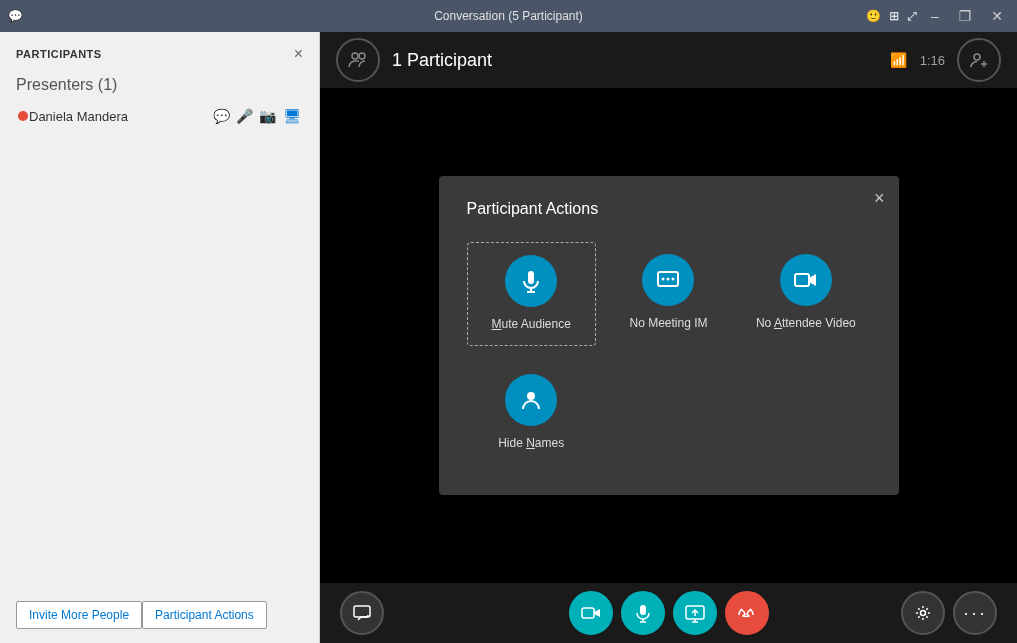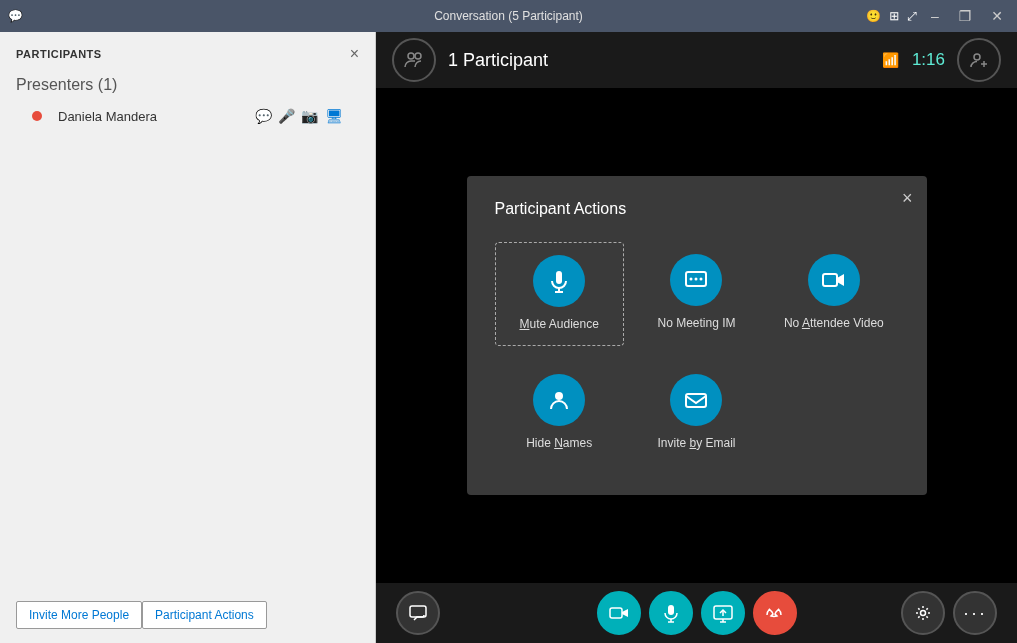--- a/index.html
+++ b/index.html
@@ -24,21 +24,21 @@
 
     
     .main-layout {
       display: flex;
       width: 100%;
       height: calc(643px - 32px);
     }
 
     
     .left-panel {
-      width: 376px;
+      width: 320px;
       height: 100%;
       background: #f0f0f0;
       display: flex;
       flex-direction: column;
       border-right: 1px solid #ccc;
     }
     .left-panel-header {
       display: flex;
       justify-content: space-between;
       align-items: center;
@@ -59,22 +59,22 @@
       line-height: 1;
     }
     .section-label {
       padding: 4px 16px 8px;
       font-size: 16px;
       color: #555;
     }
     .participant-row {
       display: flex;
       align-items: center;
-      padding: 6px 32px;
-      gap: 16px;
+      padding: 6px 18px;
+      gap: 1px;
     }
     .participant-dot {
       width: 10px;
       height: 10px;
       border-radius: 50%;
       background: #e74c3c;
       flex-shrink: 0;
     }
     .participant-name {
       font-size: 13px;
@@ -135,21 +135,21 @@
       color: #888;
       font-size: 20px;
     }
     .participant-count {
       color: white;
       font-size: 18px;
       font-weight: 300;
     }
     .video-top-right { display: flex; align-items: center; gap: 12px; }
     .signal-bars { color: #aaa; font-size: 14px; }
-    .time-display { color: #5eead4; font-size: 17px; }
+    .time-display { color: #a3a3a3; font-size: 13px; }
     .add-participant-btn {
       width: 44px; height: 44px;
       border-radius: 50%;
       border: 2px solid #555;
       background: none;
       display: flex; align-items: center; justify-content: center;
       color: #888;
       font-size: 16px;
       cursor: pointer;
     }
@@ -368,29 +368,20 @@
               <div class="action-icon-circle">
                 <svg width="26" height="26" viewBox="0 0 26 26" fill="white">
                   <circle cx="13" cy="9" r="4" fill="white"></circle>
                   <path d="M5 22c0-4.4 3.6-8 8-8s8 3.6 8 8" stroke="white" stroke-width="2" fill="none"></path>
                 </svg>
               </div>
               <span class="action-label">Hide <u>N</u>ames</span>
             </div>
 
 
-            <div class="modal-action">
-              <div class="action-icon-circle">
-                <svg width="26" height="26" viewBox="0 0 26 26" fill="white">
-                  <rect x="3" y="7" width="20" height="13" rx="2" stroke="white" stroke-width="2" fill="none"></rect>
-                  <path d="M3 9l10 7 10-7" stroke="white" stroke-width="2" fill="none"></path>
-                </svg>
-              </div>
-              <span class="action-label">Invite <u>b</u>y Email</span>
-            </div>
 
           </div>
         </div>
       </div>
 
     </div>
 
     <div class="video-bottom-bar" style="position:relative;">
       <div class="bottom-left-btns">
         <button class="toolbar-btn-circle dark">

